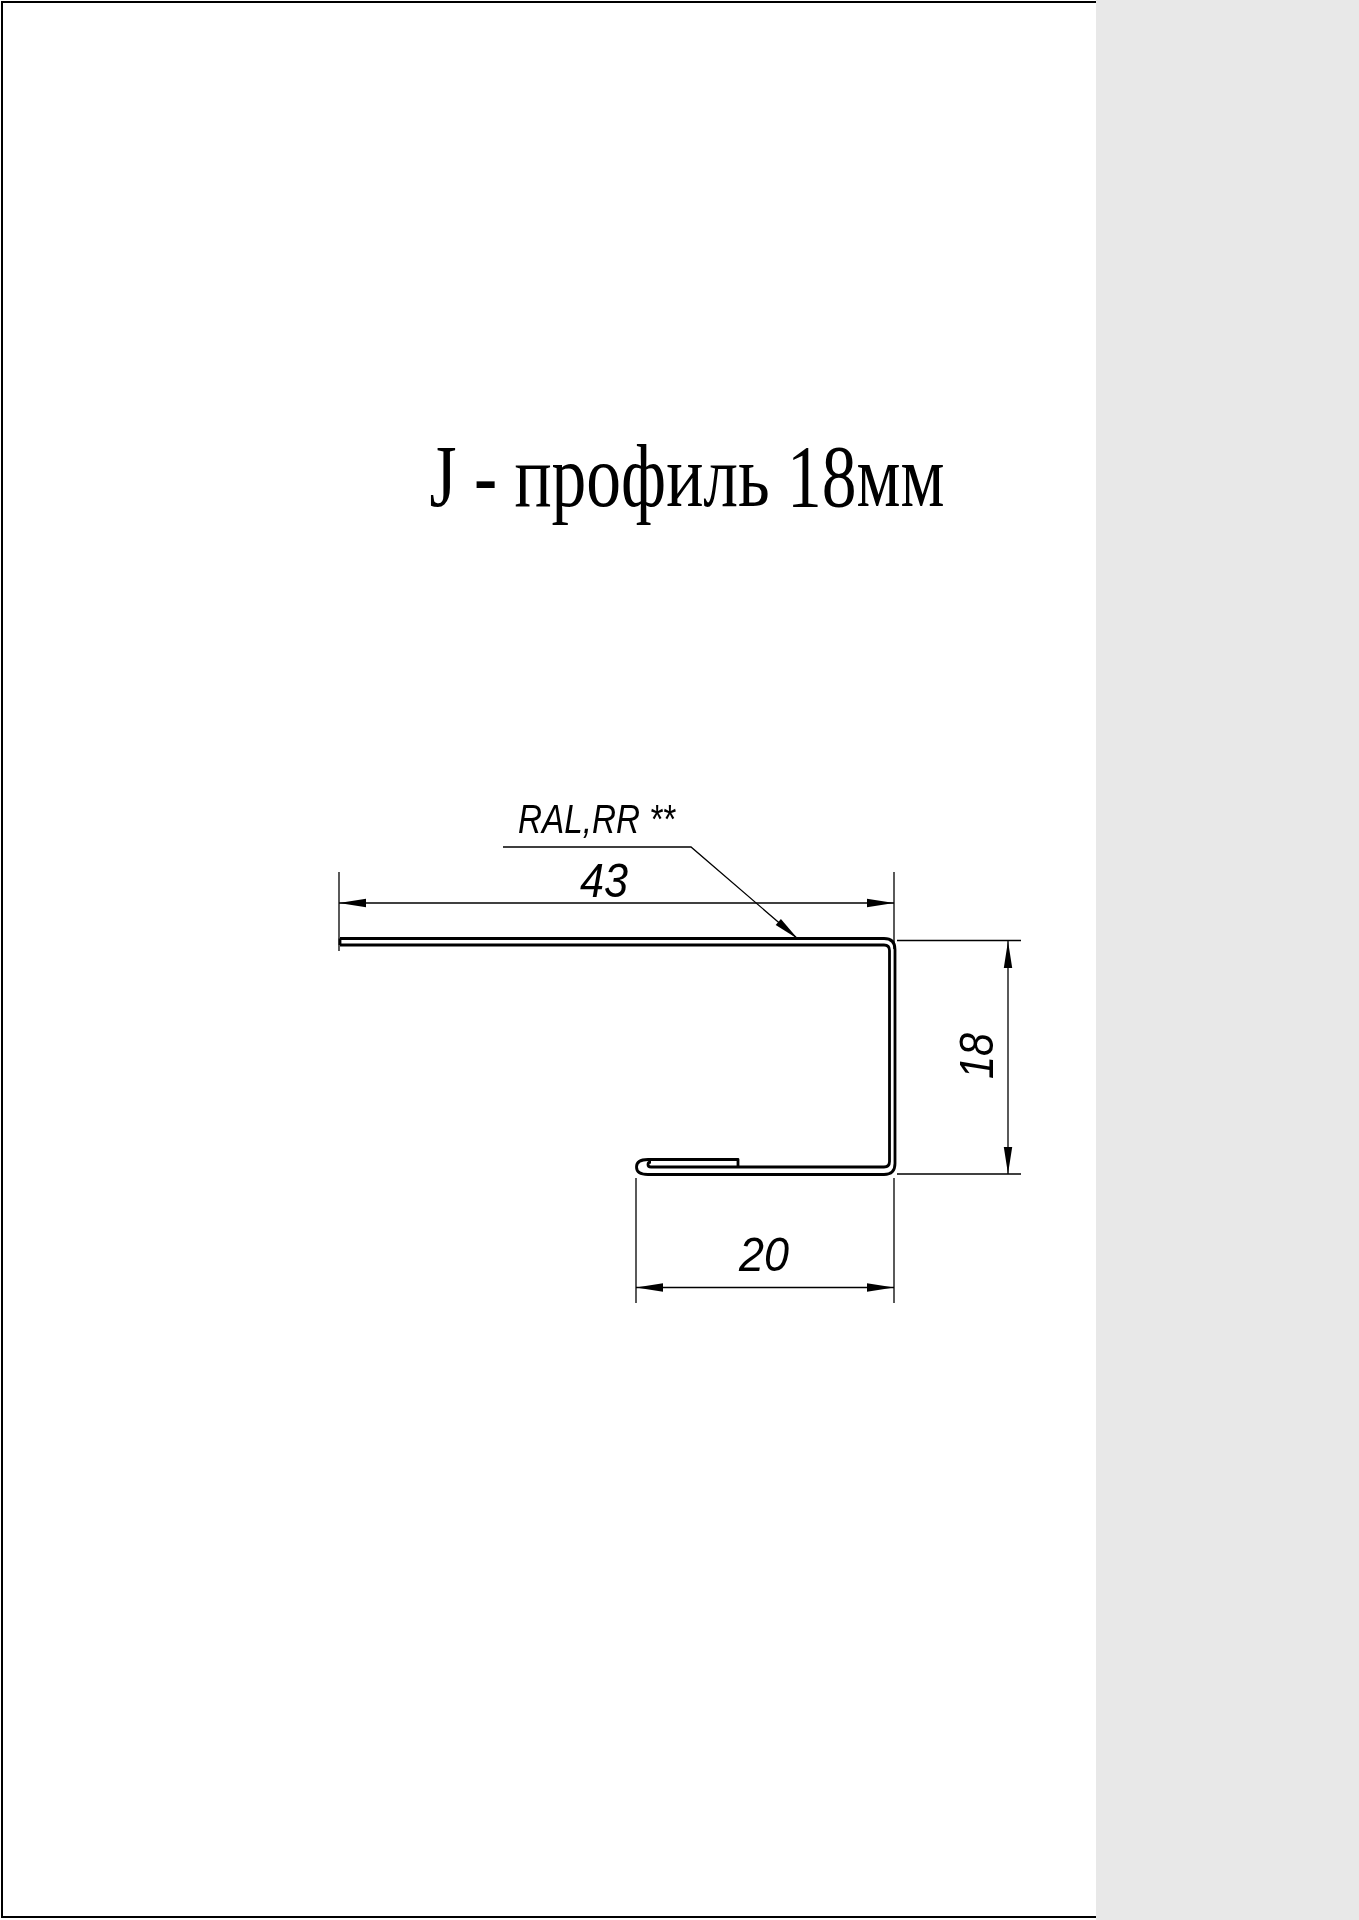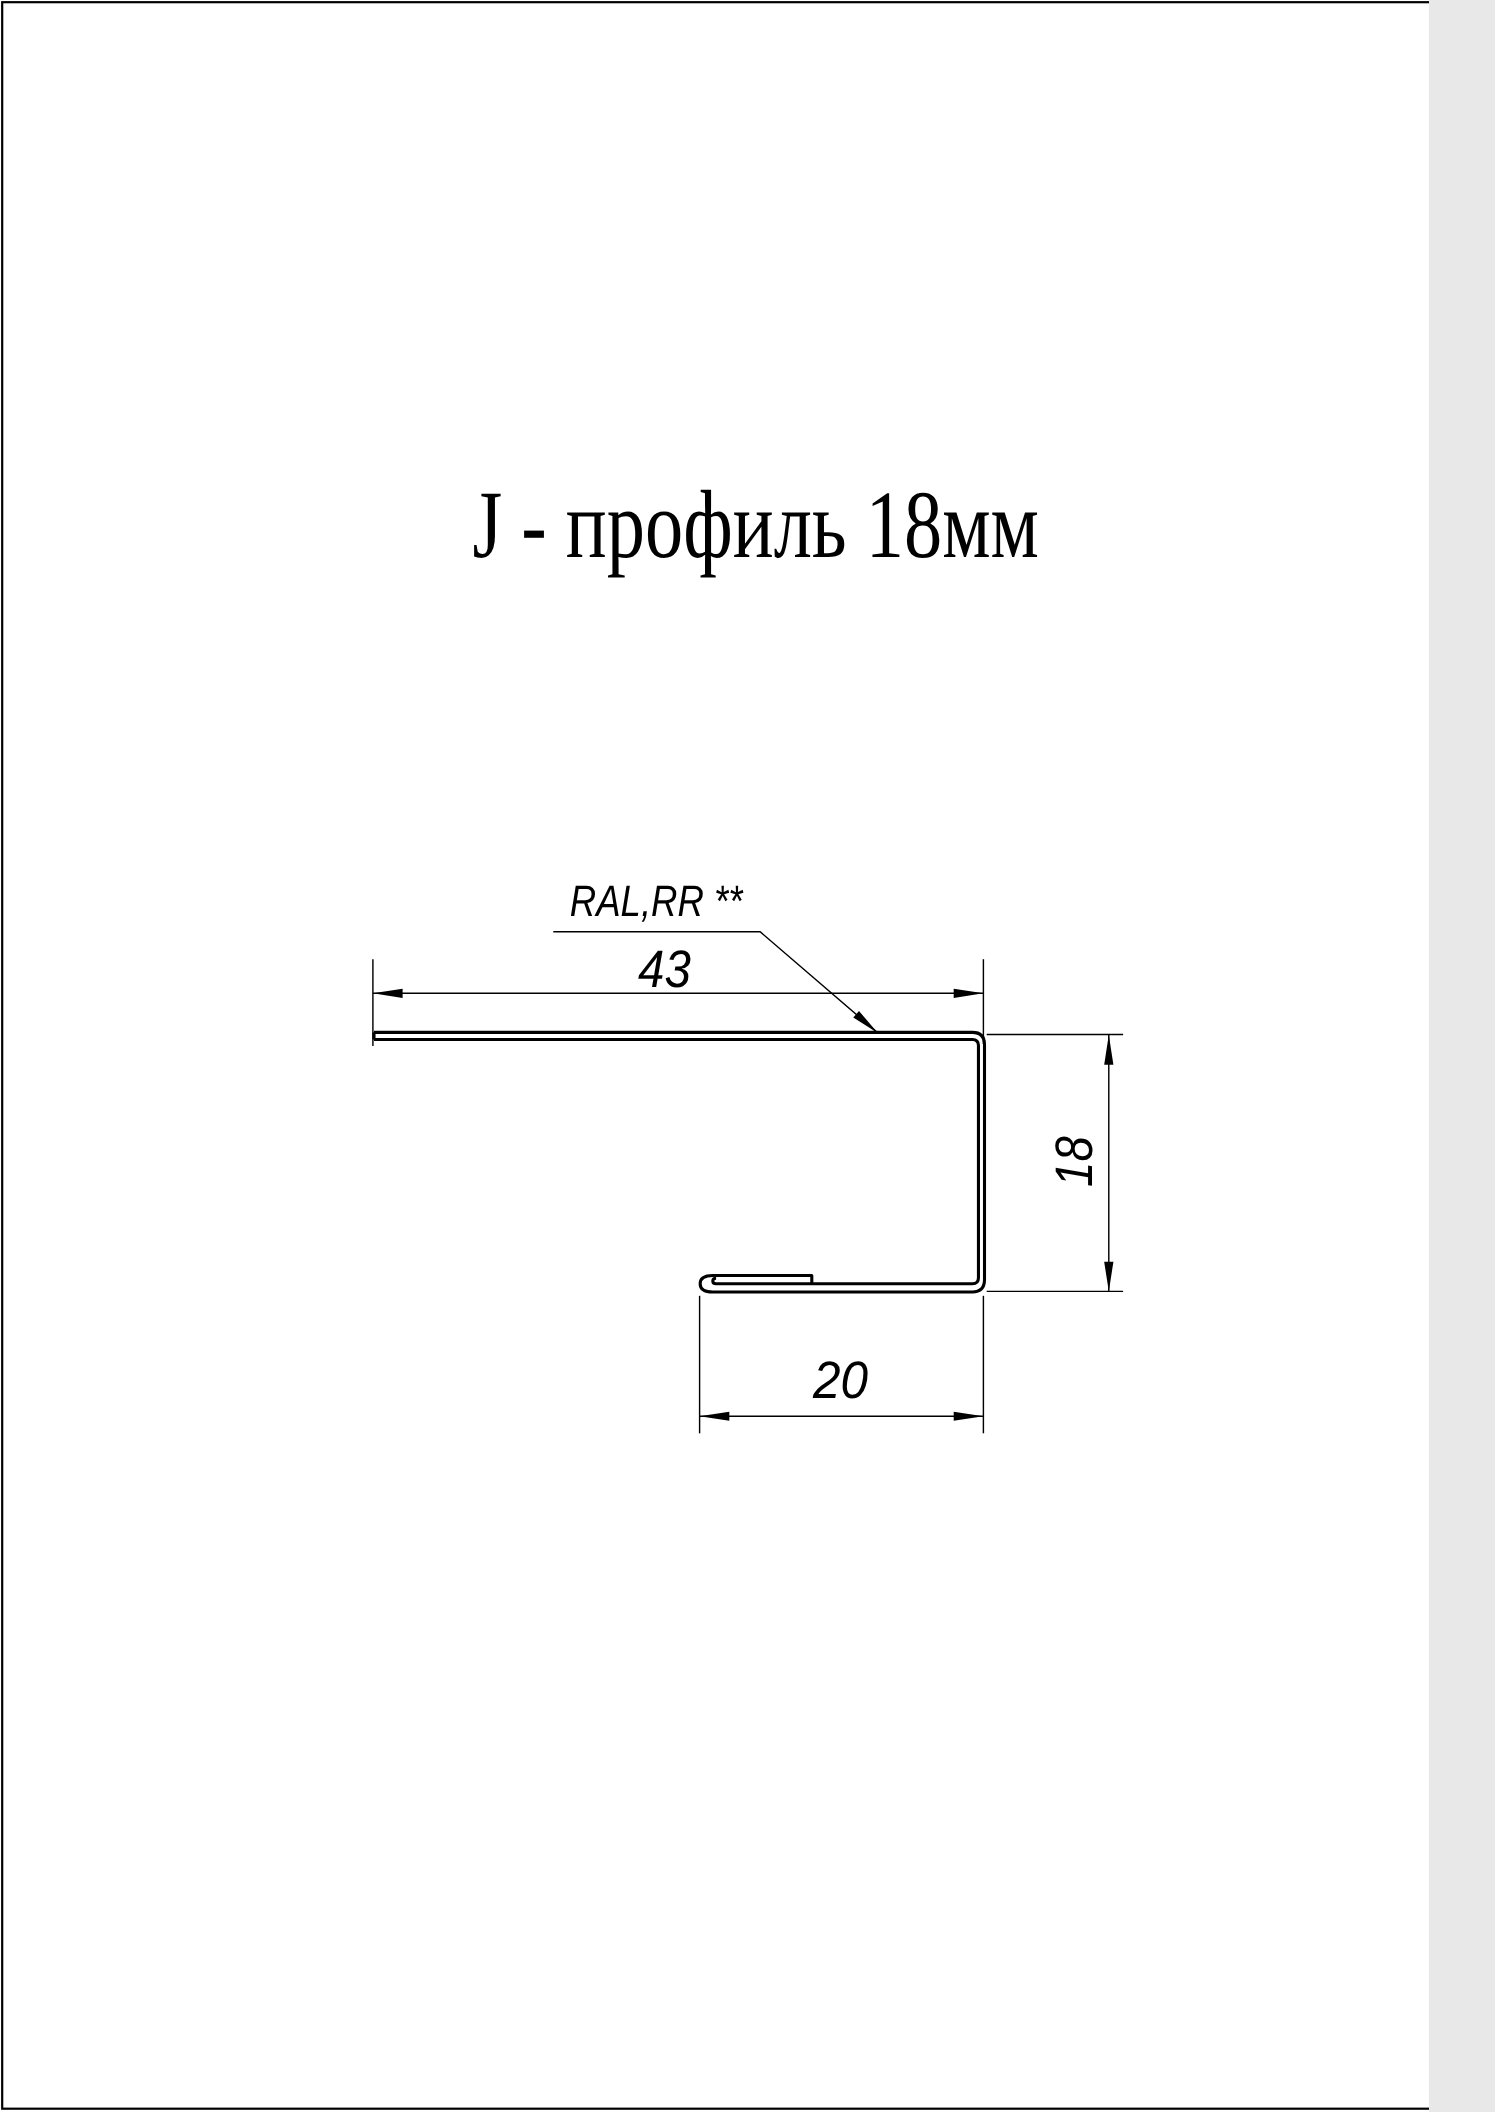--- a/index.html
+++ b/index.html
@@ -1,18 +1,18 @@
 <!DOCTYPE html>
 <html><head>
 <meta charset="utf-8">
 <style>
   html,body{margin:0;padding:0;background:#e8e8e8;}
   .sheet{
     position:relative;
-    width:1299px;height:1920px;
+    width:1096px;height:1920px;
     background:#ffffff;
     font-family:"Liberation Sans",sans-serif;
     overflow:hidden;
   }
   .sheet svg{position:absolute;left:0;top:0;}
   .thick{stroke:#000000;stroke-width:2.8;fill:none;stroke-linecap:butt;stroke-linejoin:round;}
   .thin{stroke:#000000;stroke-width:1.3;fill:none;stroke-linecap:butt;}
   .arrow{fill:#000000;stroke:none;}
   .dim-text{
     font-family:"Liberation Sans",sans-serif;

